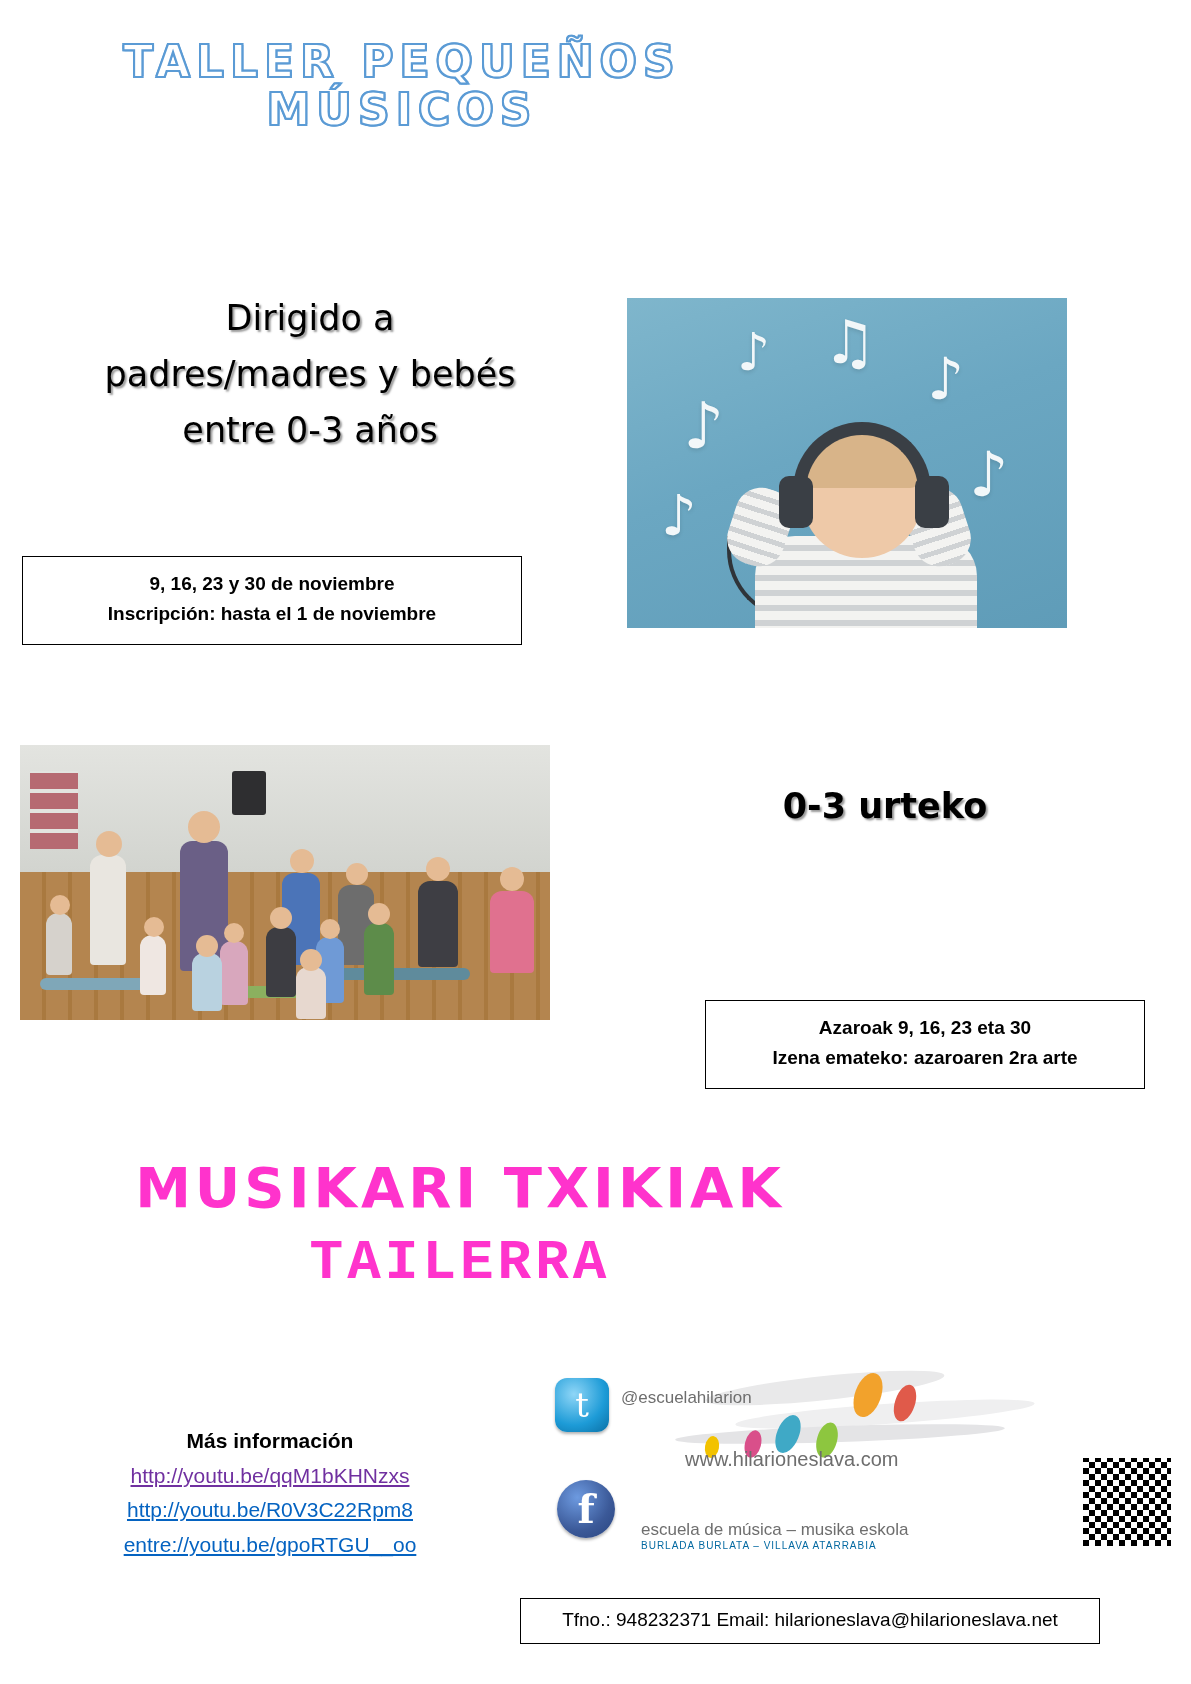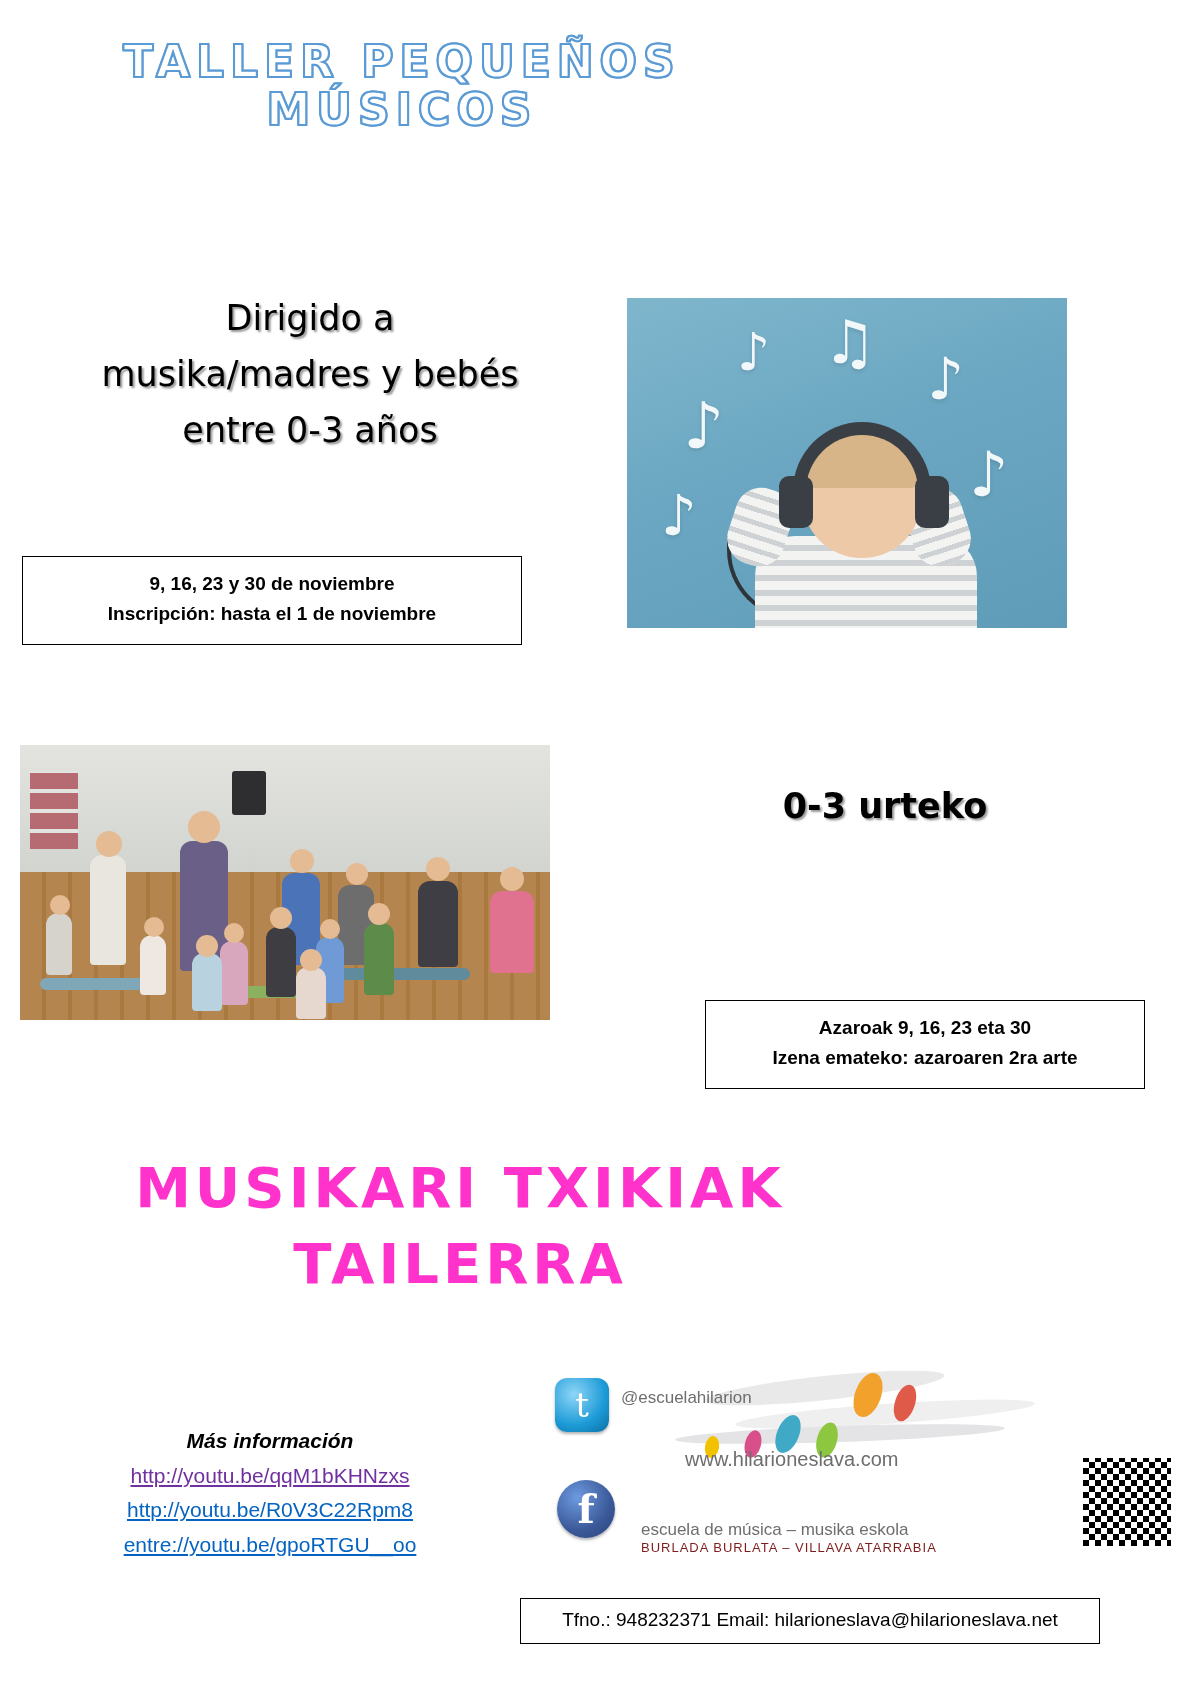--- a/index.html
+++ b/index.html
@@ -106,21 +106,21 @@
     left: 60px;
     width: 800px;
     text-align: center;
     font-family: "DejaVu Sans", sans-serif;
     font-size: 56px;
     font-weight: 700;
     letter-spacing: 4px;
     line-height: 1.35;
     color: #ff33cc;
   }
-  .title-eu .line2 { display: block; }
+  .title-eu .line2 { display: block; font-family: Liberation Mono, monospace; }
 
   
   .photo {
     position: absolute;
     overflow: hidden;
   }
   #photo-baby {
     top: 298px;
     left: 627px;
     width: 440px;
@@ -251,21 +251,21 @@
   .more-info {
     position: absolute;
     top: 1424px;
     left: 60px;
     width: 420px;
     text-align: center;
     font-size: 21px;
     line-height: 1.65;
     color: #000;
   }
-  .more-info .mi-title { font-weight: 700; font-style: italic; }
+  .more-info .mi-title { font-weight: 700; }
   .more-info a {
     display: block;
     text-decoration: underline;
   }
   .link-1 { color: #7030a0; }
   .link-2 { color: #0563c1; }
   .link-3 { color: #0563c1; }
 
   
   #logo-block {
@@ -324,23 +324,23 @@
   }
   .brand-sub1 {
     position: absolute;
     left: 86px; top: 150px;
     font-size: 17px;
     color: #6e6e6e;
   }
   .brand-sub2 {
     position: absolute;
     left: 86px; top: 170px;
-    font-size: 13px;
+    font-size: 10px;
     letter-spacing: 1px;
-    color: #7f1d1d;
+    color: #0369a1;
   }
   .swoosh {
     position: absolute;
     border-radius: 50%;
   }
   .qr {
     position: absolute;
     right: 0; top: 84px;
     width: 88px; height: 88px;
     background:
@@ -366,21 +366,21 @@
 </head>
 <body>
 
 <div class="title-es">
   <span>TALLER PEQUEÑOS</span>
   <span class="line2">MÚSICOS</span>
 </div>
 
 <div class="headline-es">
   <div>Dirigido a</div>
-  <div>musika/madres y bebés</div>
+  <div>padres/madres y bebés</div>
   <div>entre 0-3 años</div>
 </div>
 
 <div class="datebox-es">
   <div>9, 16, 23 y 30 de noviembre</div>
   <div>Inscripción: hasta el 1 de noviembre</div>
 </div>
 
 <div class="photo" id="photo-baby">
   <div class="note" style="left:110px; top:28px;">♪</div>

